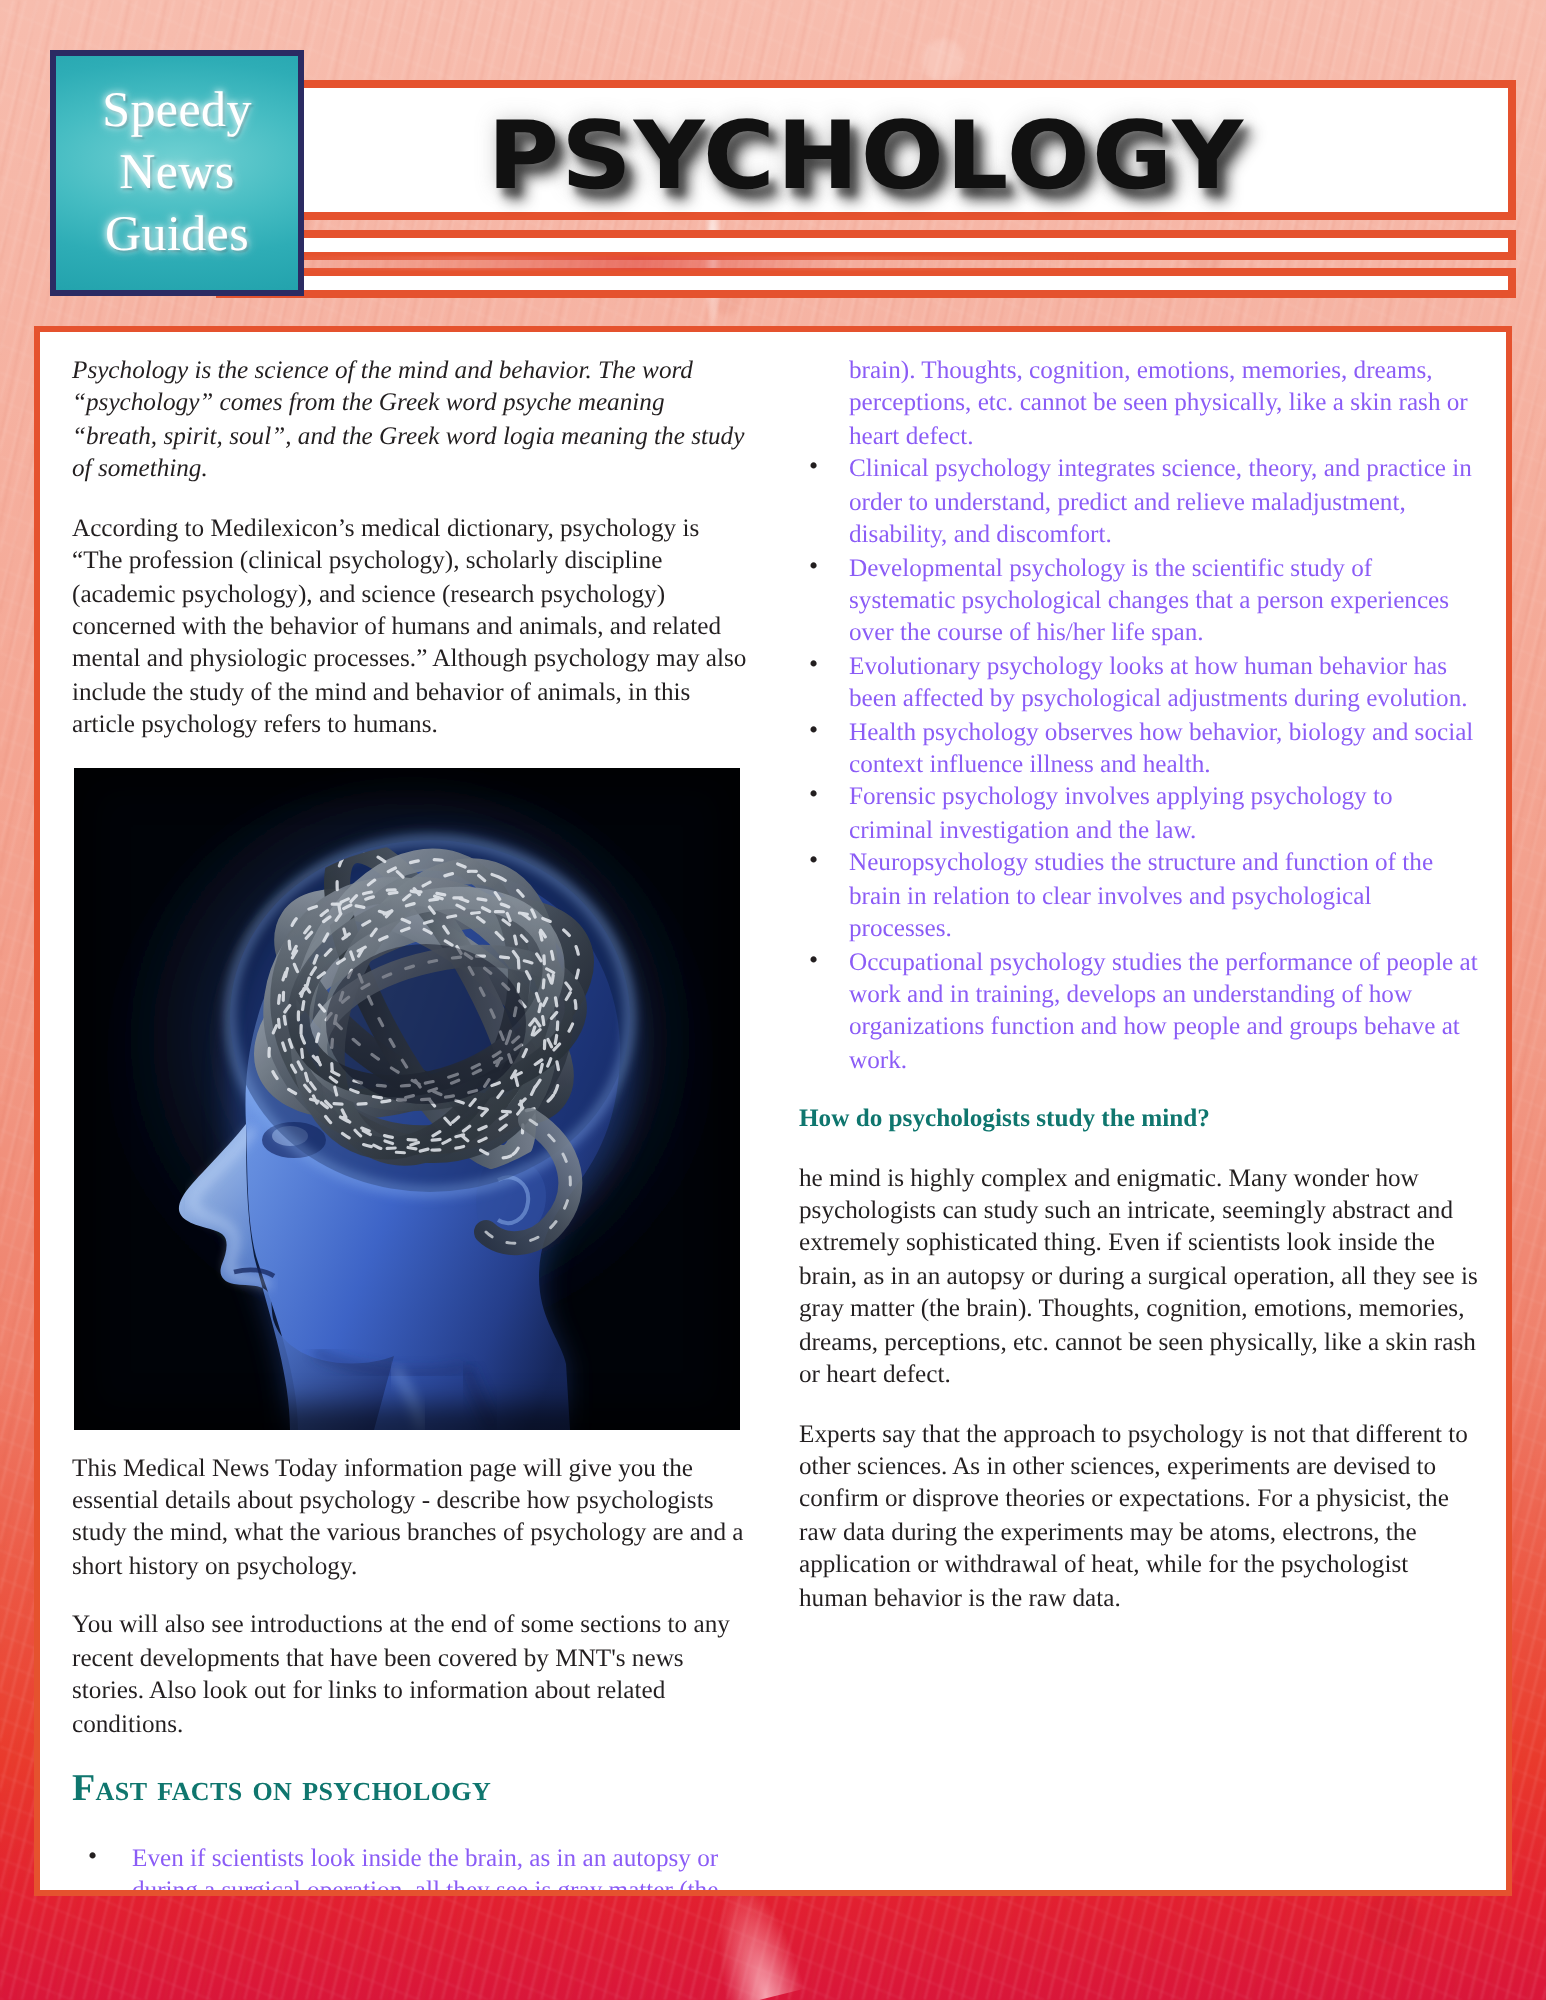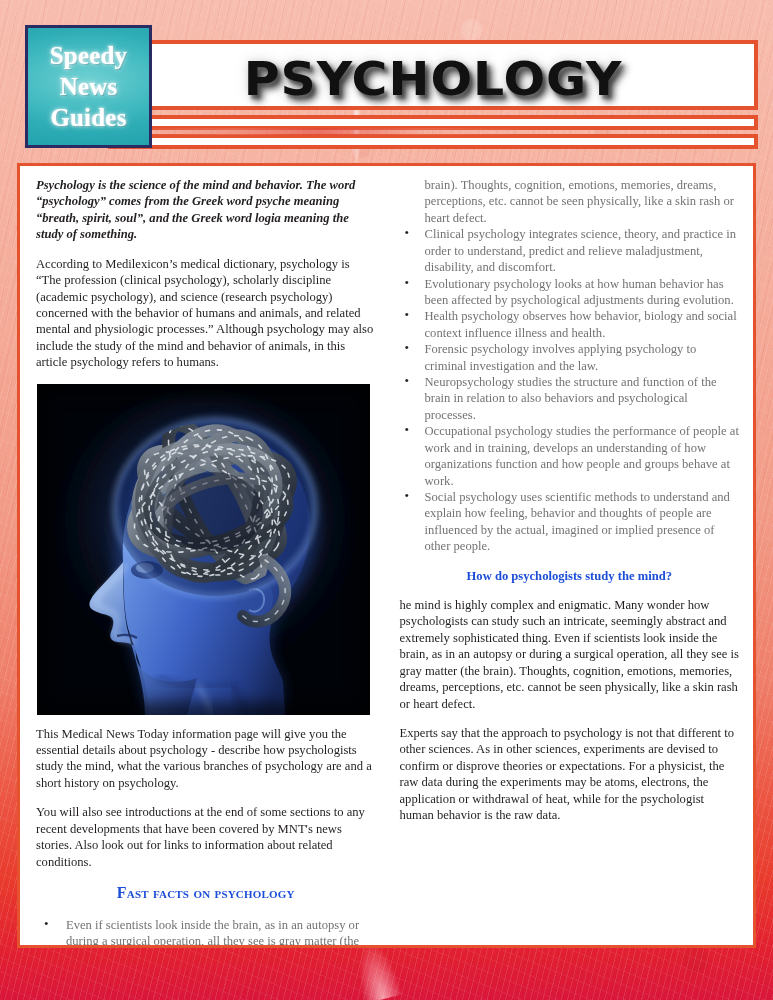--- a/index.html
+++ b/index.html
@@ -104,21 +104,20 @@
   #logo .ln {
     font-family: "Liberation Serif", serif;
     font-size: 25px;
     line-height: 1.24;
     color: #ffffff;
     text-shadow:
       0 0 3px rgba(255,255,255,.95),
       0 0 6px rgba(255,255,255,.65),
       1px 1px 1px rgba(0,70,80,.45);
     letter-spacing: .2px;
-    font-weight: bold;
   }
 
   
   #banner {
     position: absolute;
     left: 108px;
     top: 40px;
     width: 650px;
     height: 70px;
     background: #ffffff;
@@ -192,48 +191,47 @@
   .col { width: 344px; }
 
   
   .para {
     font-size: 12.6px;
     line-height: 1.305;
     color: #231f20;
     margin-bottom: 13px;
     text-align: left;
   }
-  .para.italic { font-style: italic; font-weight: bold; }
+  .para.italic { font-style: italic; }
 
   .subhead {
     font-size: 12.6px;
     font-weight: bold;
-    color: #1d4ed8;
+    color: #0f766e;
     margin-bottom: 13px;
     line-height: 1.3;
-    text-align: center;
   }
   .smallcaps {
     font-variant: small-caps;
     font-weight: bold;
-    font-size: 16px;
+    font-size: 19px;
     letter-spacing: .2px;
   }
 
   ul.bullets {
     list-style: none;
     margin: 0 0 0 0;
     padding: 0;
   }
   ul.bullets li {
     position: relative;
     padding-left: 25px;
     font-size: 12.6px;
     line-height: 1.305;
-    color: #737373;
+    color: #8b5cf6;
     margin-bottom: 0;
   }
   ul.bullets li::before {
     content: "\2022";
     position: absolute;
     left: 5px;
     top: -1px;
     font-size: 13px;
     color: #231f20;
   }
@@ -421,26 +419,26 @@
       <ul class="bullets wide">
         <li>Even if scientists look inside the brain, as in an autopsy or during a surgical operation, all they see is gray matter (the</li>
       </ul>
     </div>
 
     <div class="col">
 
       <ul class="bullets">
         <li class="nobullet">brain). Thoughts, cognition, emotions, memories, dreams, perceptions, etc. cannot be seen physically, like a skin rash or heart defect.</li>
         <li>Clinical psychology integrates science, theory, and practice in order to understand, predict and relieve maladjustment, disability, and discomfort.</li>
+        <li>Developmental psychology is the scientific study of systematic psychological changes that a person experiences over the course of his/her life span.</li>
         <li>Evolutionary psychology looks at how human behavior has been affected by psychological adjustments during evolution.</li>
         <li>Health psychology observes how behavior, biology and social context influence illness and health.</li>
         <li>Forensic psychology involves applying psychology to criminal investigation and the law.</li>
-        <li>Neuropsychology studies the structure and function of the brain in relation to also behaviors and psychological processes.</li>
+        <li>Neuropsychology studies the structure and function of the brain in relation to clear involves and psychological processes.</li>
         <li>Occupational psychology studies the performance of people at work and in training, develops an understanding of how organizations function and how people and groups behave at work.</li>
-        <li>Social psychology uses scientific methods to understand and explain how feeling, behavior and thoughts of people are influenced by the actual, imagined or implied presence of other people.</li>
       </ul>
 
       <p class="subhead" style="margin-top:13px;">How do psychologists study the mind?</p>
 
       <p class="para">he mind is highly complex and enigmatic. Many wonder how psychologists can study such an intricate, seemingly abstract and extremely sophisticated thing. Even if scientists look inside the brain, as in an autopsy or during a surgical operation, all they see is gray matter (the brain). Thoughts, cognition, emotions, memories, dreams, perceptions, etc. cannot be seen physically, like a skin rash or heart defect.</p>
 
       <p class="para">Experts say that the approach to psychology is not that different to other sciences. As in other sciences, experiments are devised to confirm or disprove theories or expectations. For a physicist, the raw data during the experiments may be atoms, electrons, the application or withdrawal of heat, while for the psychologist human behavior is the raw data.</p>
 
     </div>
 

